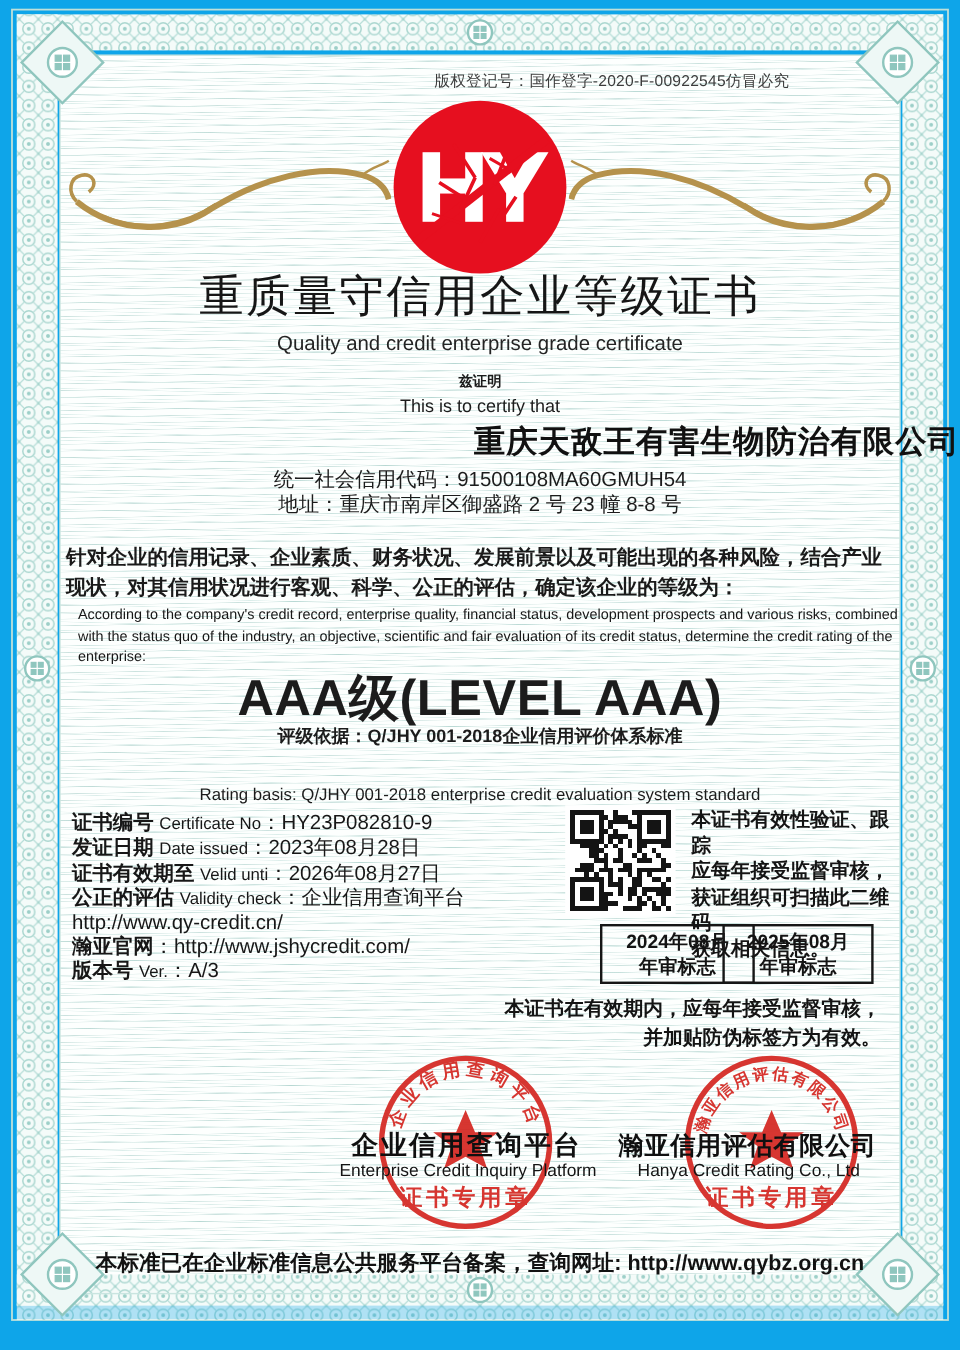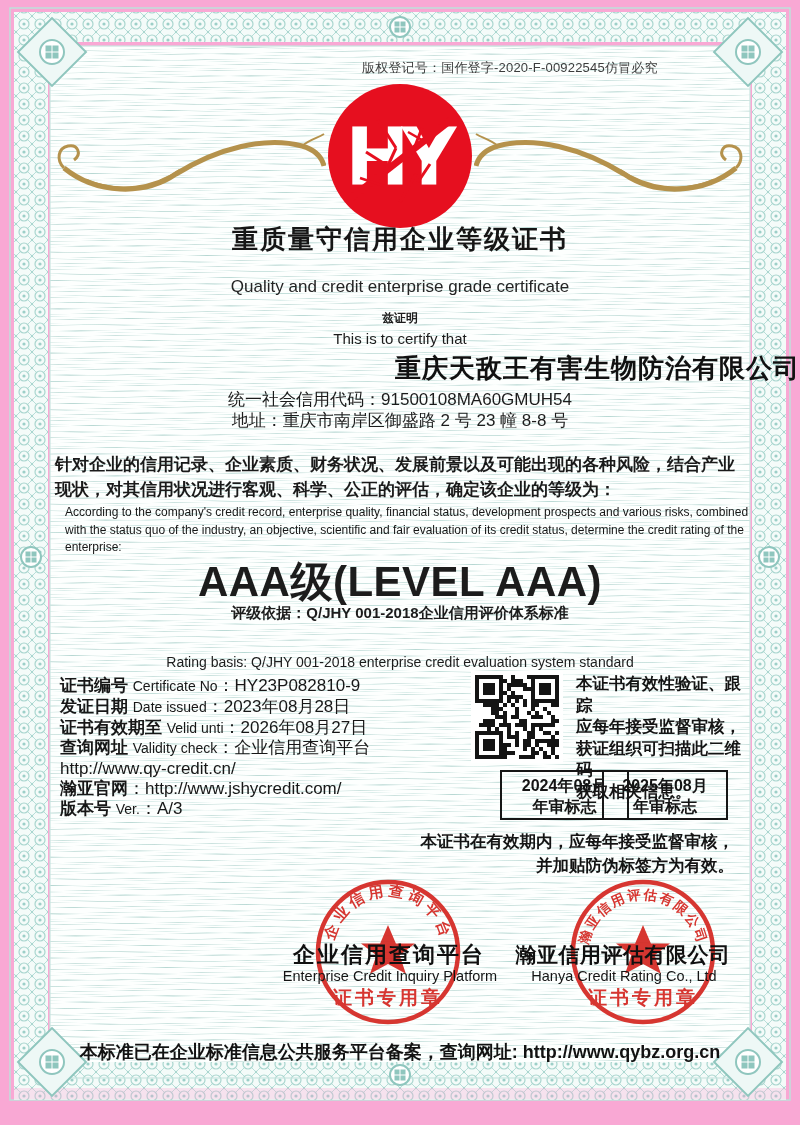--- a/index.html
+++ b/index.html
@@ -1,35 +1,35 @@
 <!DOCTYPE html>
 <html><head>
 <meta charset="utf-8">
 <style>
   html,body{margin:0;padding:0;background:#ffffff;}
   .cert{
     position:relative;width:800px;height:1125px;overflow:hidden;
-    font-family:"Liberation Sans",sans-serif;color:#1c1c1c;background:#f9a8d4;
+    font-family:"Liberation Sans",sans-serif;color:#1c1c1c;background:#0ea5e9;
   }
   
   .inner-bg{
     position:absolute;left:50px;top:46px;width:700px;height:1032px;
     background:
       repeating-linear-gradient(179deg, rgba(120,178,170,0) 0px, rgba(120,178,170,0) 4.6px, rgba(120,178,170,0.38) 5px, rgba(120,178,170,0) 5.6px),
       repeating-linear-gradient(181.4deg, rgba(140,196,188,0) 0px, rgba(140,196,188,0) 6.2px, rgba(140,196,188,0.30) 6.7px, rgba(140,196,188,0) 7.2px),
       #fdfffe;
   }
   .abs{position:absolute;}
   .centered{left:0;width:100%;text-align:center;}
   #frame-svg{position:absolute;left:0;top:0;}
   #copyright{top:59px;left:362px;font-size:13px;color:#3c3c3c;letter-spacing:0.2px;}
   #logo-svg{left:326px;top:82px;}
   #flourish-left{left:56px;top:112px;}
   #flourish-right{left:474px;top:112px;transform:scaleX(-1);}
-  #title-zh{top:222px;font-size:26px;font-weight:700;letter-spacing:2px;color:#161616;}
+  #title-zh{top:222px;font-size:37px;font-weight:400;letter-spacing:2px;color:#161616;}
   #title-en{top:277px;font-size:17px;color:#242424;}
   #certify-zh{top:310px;font-size:12px;font-weight:600;}
   #certify-en{top:330px;font-size:15px;}
   #company-name{top:351px;font-size:26px;font-weight:700;letter-spacing:1px;color:#111;text-align:right;}
   #credit-code{top:388px;font-size:17px;}
   #address{top:409px;font-size:17px;}
   #intro-zh{top:452px;left:55px;width:692px;font-size:17px;line-height:25px;font-weight:600;color:#1a1a1a;}
   #intro-en{top:504px;left:55px;width:692px;font-size:12px;line-height:17.5px;color:#161616;margin-left:10px;}
   #grade{top:554px;font-size:42px;font-weight:800;letter-spacing:0.5px;}
   #rating-zh{top:604px;font-size:15px;font-weight:600;}
@@ -189,21 +189,21 @@
   <div class="abs" id="intro-en">According to the company's credit record, enterprise quality, financial status, development prospects and various risks, combined with the status quo of the industry, an objective, scientific and fair evaluation of its credit status, determine the credit rating of the enterprise:</div>
 
   <div class="abs centered" id="grade">AAA级(LEVEL AAA)</div>
   <div class="abs centered" id="rating-zh">评级依据：Q/JHY 001-2018企业信用评价体系标准</div>
   <div class="abs centered" id="rating-en">Rating basis: Q/JHY 001-2018 enterprise credit evaluation system standard</div>
 
   <div class="abs" id="details-list">
       <div><span class="seg-zh">证书编号 </span><span class="seg-en">Certificate No</span><span class="seg-val">：HY23P082810-9</span></div>
       <div><span class="seg-zh">发证日期 </span><span class="seg-en">Date issued</span><span class="seg-val">：2023年08月28日</span></div>
       <div><span class="seg-zh">证书有效期至 </span><span class="seg-en">Velid unti</span><span class="seg-val">：2026年08月27日</span></div>
-      <div><span class="seg-zh">查询网址 </span><span class="seg-en">Validity check</span><span class="seg-val">：企业信用查询平台</span></div>
+      <div><span class="seg-zh">公正的评估 </span><span class="seg-en">Validity check</span><span class="seg-val">：企业信用查询平台</span></div>
       <div><span class="seg-val">http://www.qy-credit.cn/</span></div>
       <div><span class="seg-zh">瀚亚官网</span><span class="seg-val">：http://www.jshycredit.com/</span></div>
       <div><span class="seg-zh">版本号 </span><span class="seg-en">Ver.</span><span class="seg-val">：A/3</span></div>
     </div>
 
   <svg class="abs" id="qr-svg" width="92" height="92" viewBox="-1 -1 23 23" shape-rendering="crispEdges">
     <rect x="-1" y="-1" width="23" height="23" fill="#ffffff"></rect>
     <g id="qr-modules" fill="#141414">
         <rect x="0" y="0" width="7" height="7"></rect>
         <rect x="1" y="1" width="5" height="5" fill="#ffffff"></rect>

